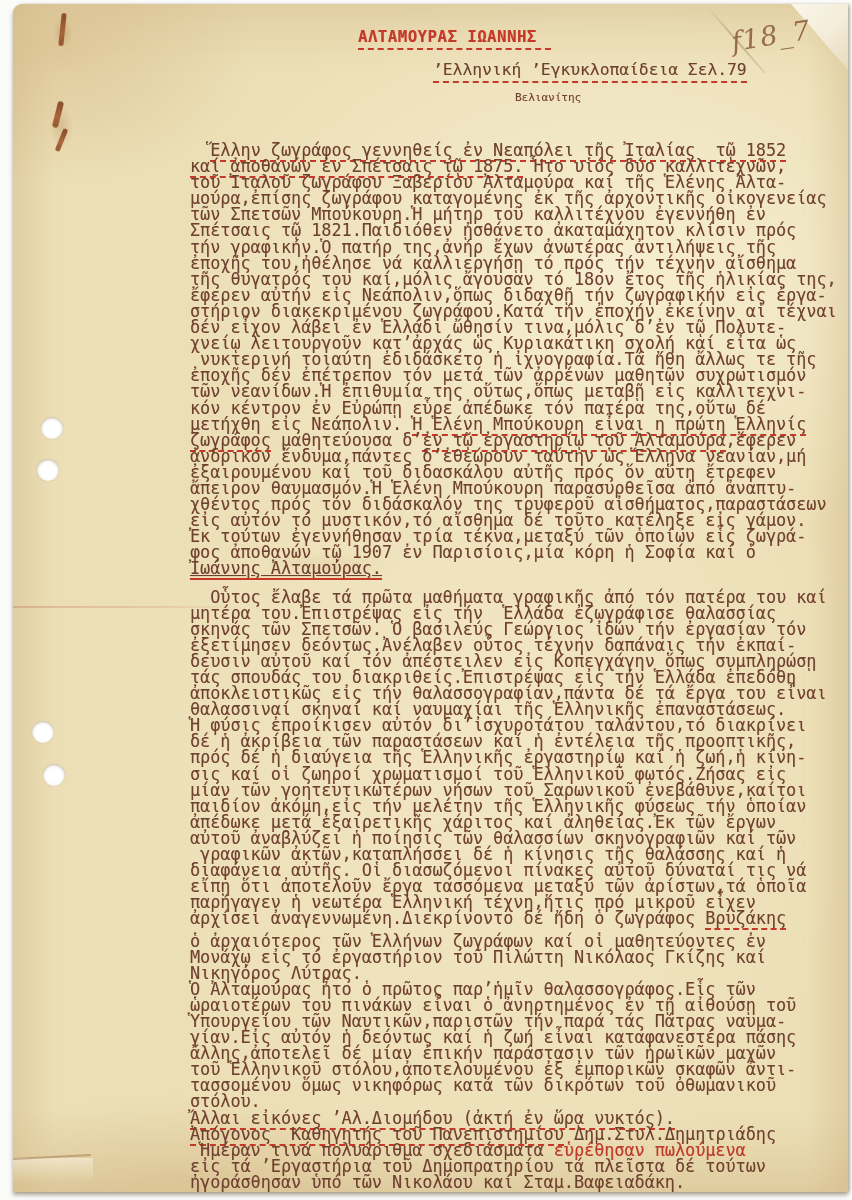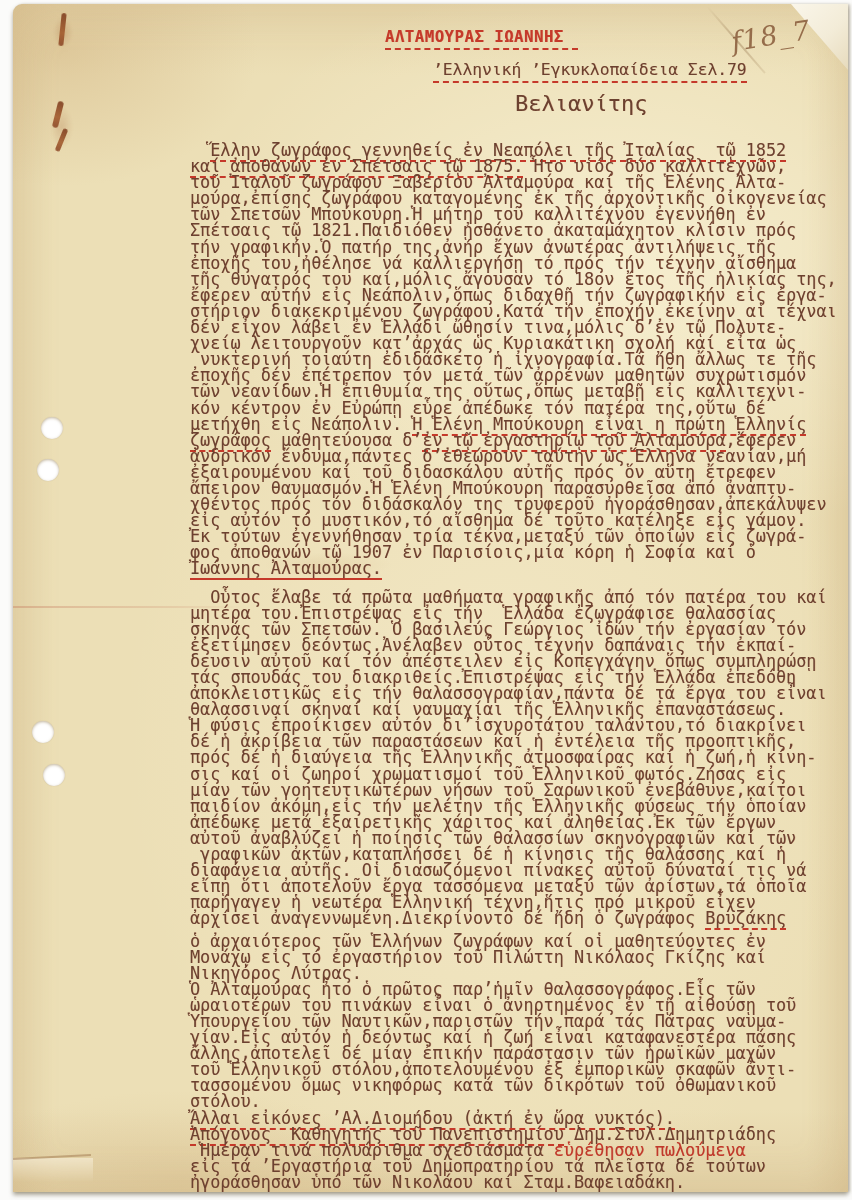--- a/index.html
+++ b/index.html
@@ -64,44 +64,44 @@
     font-family:"DejaVu Serif",serif;font-style:italic;font-size:27px;
     color:#8d6140;transform:rotate(-9deg);letter-spacing:1px;opacity:0.9;
   }
   
   .title{
     position:absolute;left:345px;top:24px;
     font-size:15.5px;font-weight:bold;letter-spacing:0.6px;
     color:#c5392a;text-shadow:0.5px 0 0 rgba(197,57,42,0.55);
     white-space:pre;
   }
-  .title .u-dash{padding-right:14px;padding-bottom:2px;margin-left:27px;}
+  .title .u-dash{padding-right:14px;padding-bottom:2px;}
   .source{
     position:absolute;left:420px;top:56px;
     font-size:16.3px;color:#6b4130;white-space:pre;
     text-shadow:0.4px 0.3px 0 rgba(176,62,40,0.3);
   }
   .source .u-dash{padding-bottom:2px;}
   .author{
     position:absolute;left:502px;top:87px;
-    font-size:22px;color:#6b4130;white-space:pre;
+    font-size:11px;color:#6b4130;white-space:pre;
     text-shadow:0.4px 0.3px 0 rgba(176,62,40,0.3);
   }
   
   .docbody{
     position:absolute;left:177px;top:138px;width:668px;
     font-size:16.8px;line-height:16.1px;color:#6b4130;
     text-shadow:0.4px 0.3px 0 rgba(176,62,40,0.28);
   }
   .block{margin:0;}
   .block.b1{margin-top:12px;}
   .block.b2{margin-top:6px;}
   .line{white-space:pre;height:16.1px;}
   .u-dash{border-bottom:2px dashed #c5392a;}
-  .u-solid{border-bottom:2px solid #c5392a;}
+  .u-solid{border-bottom:2px solid #c5392a;text-decoration:underline;}
   .red{color:#c0392b;text-shadow:0.4px 0.3px 0 rgba(192,57,43,0.4);text-align:right;}
 </style>
 </head>
 <body>
 
 <div class="paper">
   <div class="fold"></div>
   <div class="fold-crease"></div>
 
   <div class="rust-smudge"></div>
@@ -144,38 +144,38 @@
         <div class="line"><span>χνείῳ λειτουργοῦν κατ’ἀρχάς ὡς Κυριακάτικη σχολή καί εἶτα ὡς</span></div>
         <div class="line"><span> νυκτερινή τοιαύτη ἐδιδάσκετο ἡ ἰχνογραφία.Τά ἤθη ἄλλως τε τῆς</span></div>
         <div class="line"><span>ἐποχῆς δέν ἐπέτρεπον τόν μετά τῶν ἀρρένων μαθητῶν συχρωτισμόν</span></div>
         <div class="line"><span>τῶν νεανίδων.Ἡ ἐπιθυμία της οὕτως,ὅπως μεταβῇ εἰς καλλιτεχνι-</span></div>
         <div class="line"><span>κόν κέντρον ἐν Εὐρώπῃ εὗρε ἀπέδωκε τόν πατέρα της,οὕτω δέ</span></div>
         <div class="line"><span>μετήχθη εἰς Νεάπολιν. </span><span class="u-dash">Ἡ Ἑλένη Μπούκουρη εἶναι η πρώτη Ἑλληνίς</span></div>
         <div class="line"><span class="u-dash">ζωγράφος</span><span> μαθητεύουσα δ’</span><span class="u-dash">ἐν τῷ ἐργαστηρίῳ τοῦ Ἀλταμούρα</span><span>,ἔφερεν</span></div>
         <div class="line"><span>ἀνδρικόν ἔνδυμα,πάντες δ’ἐθεώρουν ταύτην ὡς Ἕλληνα νεανίαν,μή</span></div>
         <div class="line"><span>ἐξαιρουμένου καί τοῦ διδασκάλου αὐτῆς πρός ὅν αὕτη ἔτρεφεν</span></div>
         <div class="line"><span>ἄπειρον θαυμασμόν.Ἡ Ἑλένη Μπούκουρη παρασυρθεῖσα ἀπό ἀναπτυ-</span></div>
-        <div class="line"><span>χθέντος πρός τόν διδάσκαλόν της τρυφεροῦ ἠγοράσθησαν,ἀπεκάλυψεν</span></div>
+        <div class="line"><span>χθέντος πρός τόν διδάσκαλόν της τρυφεροῦ αἰσθήματος,παραστάσεων</span></div>
         <div class="line"><span>εἰς αὐτόν τό μυστικόν,τό αἴσθημα δέ τοῦτο κατέληξε εἰς γάμον.</span></div>
         <div class="line"><span>Ἐκ τούτων ἐγεννήθησαν τρία τέκνα,μεταξύ τῶν ὁποίων εἷς ζωγρά-</span></div>
         <div class="line"><span>φος ἀποθανών τῷ 1907 ἐν Παρισίοις,μία κόρη ἡ Σοφία καί ὁ</span></div>
         <div class="line"><span class="u-solid">Ἰωάννης Ἀλταμούρας.</span></div>
       </div>
       <div class="block b1">
         <div class="line"><span>  Οὗτος ἔλαβε τά πρῶτα μαθήματα γραφικῆς ἀπό τόν πατέρα του καί</span></div>
         <div class="line"><span>μητέρα του.Ἐπιστρέψας εἰς τήν  Ἑλλάδα ἐζωγράφισε θαλασσίας</span></div>
         <div class="line"><span>σκηνάς τῶν Σπετσῶν. Ὁ βασιλεύς Γεώργιος ἰδών τήν ἐργασίαν τόν</span></div>
         <div class="line"><span>ἐξετίμησεν δεόντως.Ἀνέλαβεν οὗτος τέχνην δαπάναις τήν ἐκπαί-</span></div>
         <div class="line"><span>δευσιν αὐτοῦ καί τόν ἀπέστειλεν εἰς Κοπεγχάγην ὅπως συμπληρώσῃ</span></div>
         <div class="line"><span>τάς σπουδάς του διακριθείς.Ἐπιστρέψας εἰς τήν Ἑλλάδα ἐπεδόθη</span></div>
         <div class="line"><span>ἀποκλειστικῶς εἰς τήν θαλασσογραφίαν,πάντα δέ τά ἔργα του εἶναι</span></div>
         <div class="line"><span>θαλασσιναί σκηναί καί ναυμαχίαι τῆς Ἑλληνικῆς ἐπαναστάσεως.</span></div>
         <div class="line"><span>Ἡ φύσις ἐπροίκισεν αὐτόν δι’ἰσχυροτάτου ταλάντου,τό διακρίνει</span></div>
         <div class="line"><span>δέ ἡ ἀκρίβεια τῶν παραστάσεων καί ἡ ἐντέλεια τῆς προοπτικῆς,</span></div>
-        <div class="line"><span>πρός δέ ἡ διαύγεια τῆς Ἑλληνικῆς ἀτμοσφαίρας καί ἡ ζωή,ἡ κίνη-</span></div>
+        <div class="line"><span>πρός δέ ἡ διαύγεια τῆς Ἑλληνικῆς ἐργαστηρίῳ καί ἡ ζωή,ἡ κίνη-</span></div>
         <div class="line"><span>σις καί οἱ ζωηροί χρωματισμοί τοῦ Ἑλληνικοῦ φωτός.Ζήσας εἰς</span></div>
         <div class="line"><span>μίαν τῶν γοητευτικωτέρων νήσων τοῦ Σαρωνικοῦ ἐνεβάθυνε,καίτοι</span></div>
         <div class="line"><span>παιδίον ἀκόμη,εἰς τήν μελέτην τῆς Ἑλληνικῆς φύσεως τήν ὁποίαν</span></div>
         <div class="line"><span>ἀπέδωκε μετά ἐξαιρετικῆς χάριτος καί ἀληθείας.Ἐκ τῶν ἔργων</span></div>
         <div class="line"><span>αὐτοῦ ἀναβλύζει ἡ ποίησις τῶν θαλασσίων σκηνογραφιῶν καί τῶν</span></div>
         <div class="line"><span> γραφικῶν ἀκτῶν,καταπλήσσει δέ ἡ κίνησις τῆς θαλάσσης καί ἡ</span></div>
         <div class="line"><span>διαφάνεια αὐτῆς. Οἱ διασωζόμενοι πίνακες αὐτοῦ δύναταί τις νά</span></div>
         <div class="line"><span>εἴπῃ ὅτι ἀποτελοῦν ἔργα τασσόμενα μεταξύ τῶν ἀρίστων,τά ὁποῖα</span></div>
         <div class="line"><span>παρήγαγεν ἡ νεωτέρα Ἑλληνική τέχνη,ἥτις πρό μικροῦ εἶχεν</span></div>
         <div class="line"><span>ἀρχίσει ἀναγεννωμένη.Διεκρίνοντο δέ ἤδη ὁ ζωγράφος </span><span class="u-dash">Βρυζάκης</span></div>

